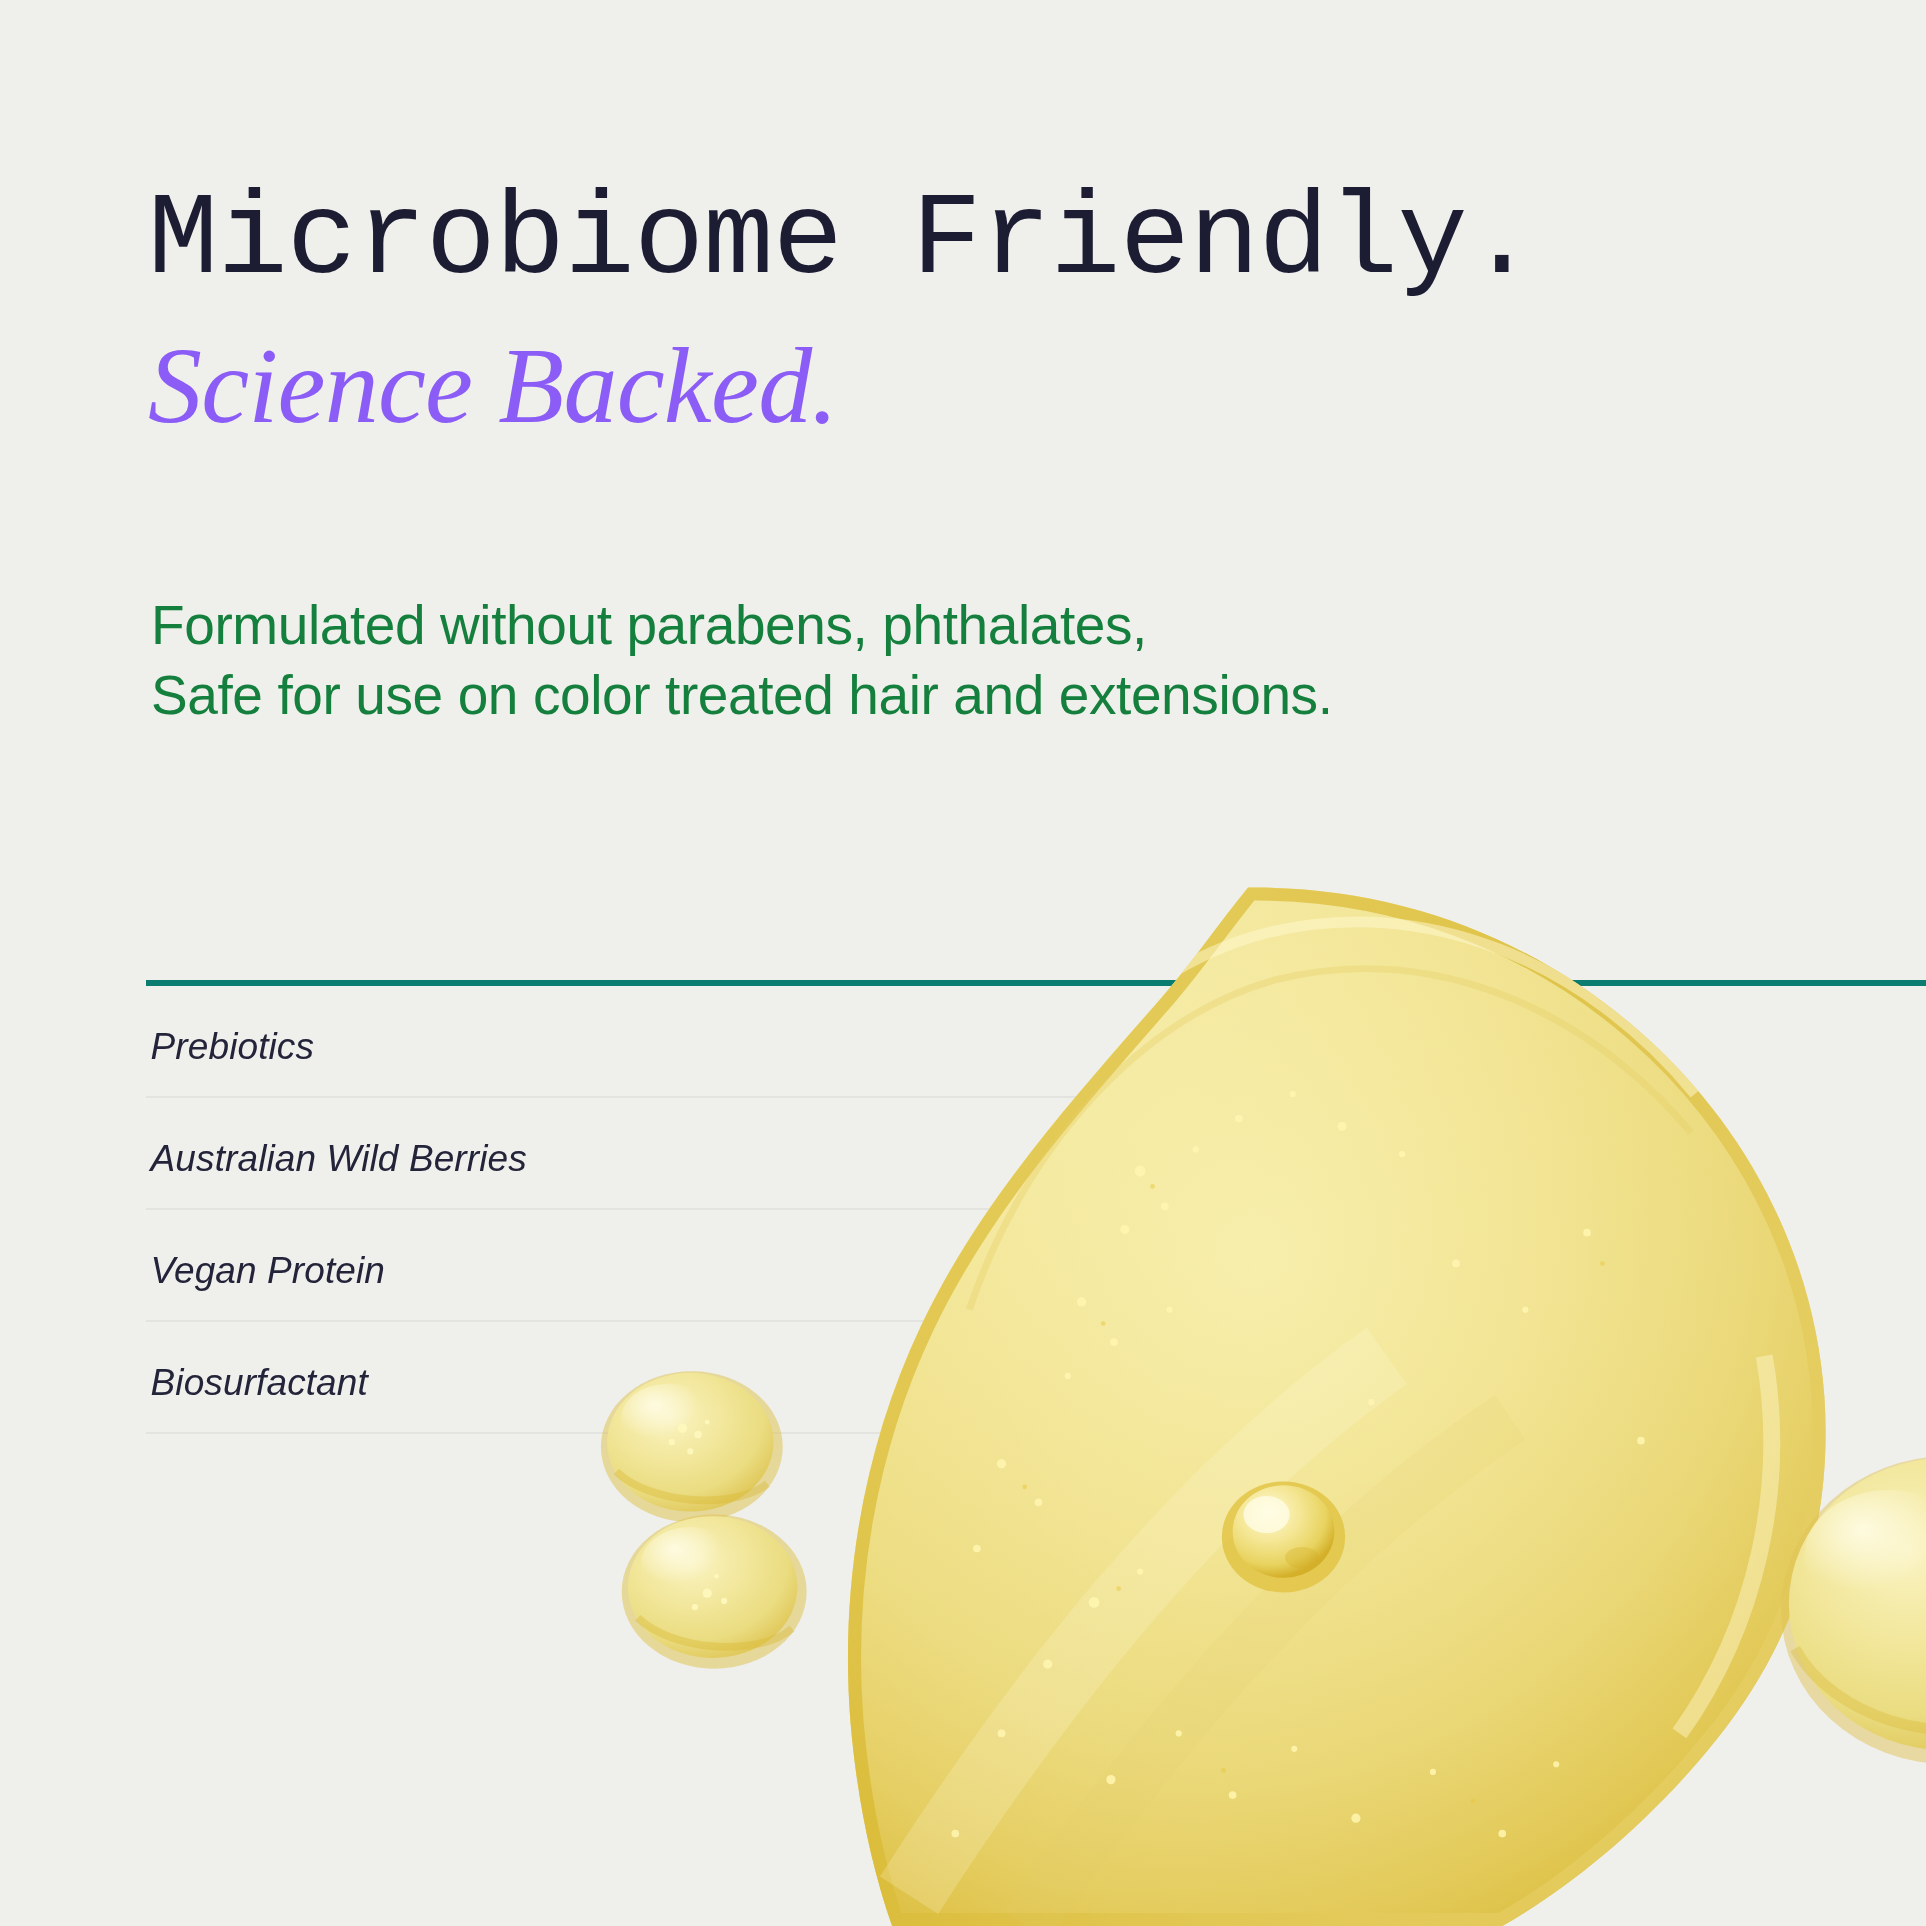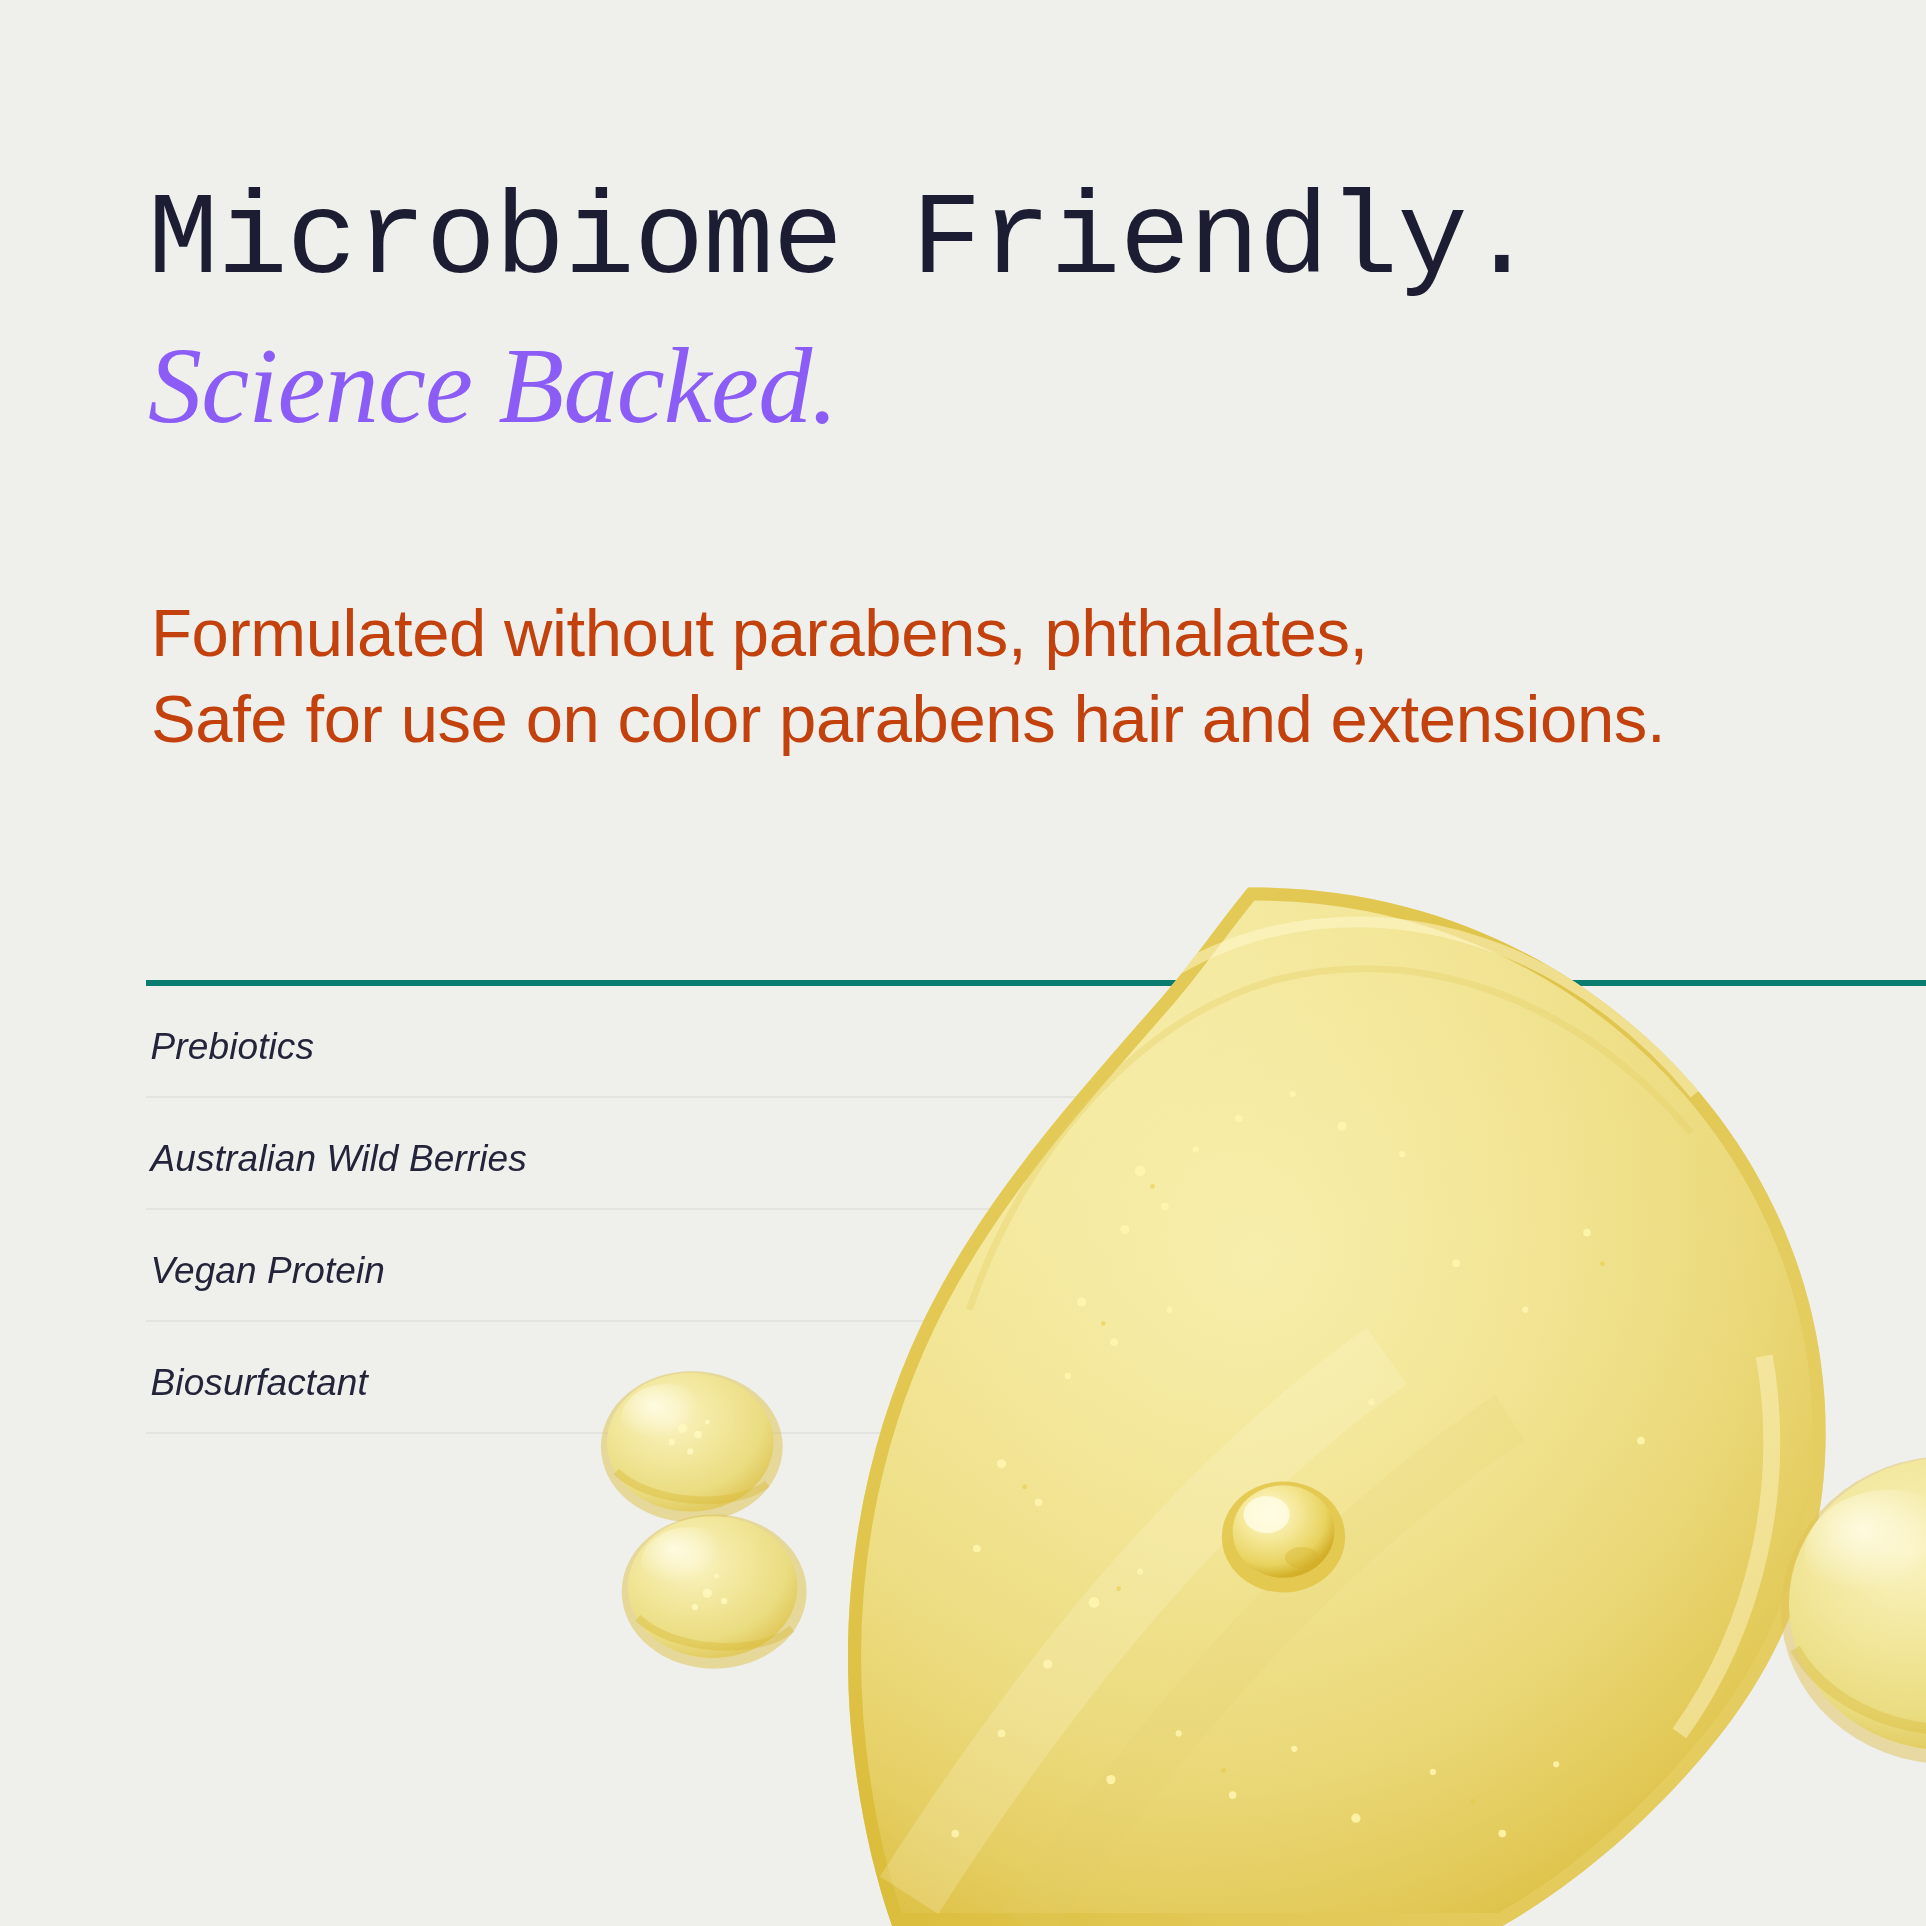--- a/index.html
+++ b/index.html
@@ -32,23 +32,23 @@
     line-height:1.0;
     letter-spacing:-0.8px;
     color:#8b5cf6;
     margin-top:32px;
     white-space:nowrap;
   }
 
   
   .bodytext{
     position:absolute;left:151px;top:590px;width:1618px;
-    font-size:67px;
+    font-size:55px;
     line-height:1.28;
-    color:#c2410c;
+    color:#15803d;
     letter-spacing:-0.4px;
     z-index:6;
   }
   .bodytext .ln{display:block;white-space:nowrap;}
 
   
   .teal-rule{
     position:absolute;left:146px;top:980px;
     width:1780px;height:6.2px;
     background:#0a7d70;
@@ -86,21 +86,21 @@
 
 <div class="canvas">
 
   <div class="headline">
     <div class="headline-line1">Microbiome Friendly.</div>
     <div class="headline-line2">Science Backed.</div>
   </div>
 
   <div class="bodytext">
     <span class="ln">Formulated without parabens, phthalates,</span>
-    <span class="ln">Safe for use on color parabens hair and extensions.</span>
+    <span class="ln">Safe for use on color treated hair and extensions.</span>
   </div>
 
   <div class="teal-rule"></div>
 
   <div class="ing-list">
     <div class="ing-row">
       <span class="ing-label">Prebiotics</span>
     </div>
     <div class="ing-row">
       <span class="ing-label">Australian Wild Berries</span>

